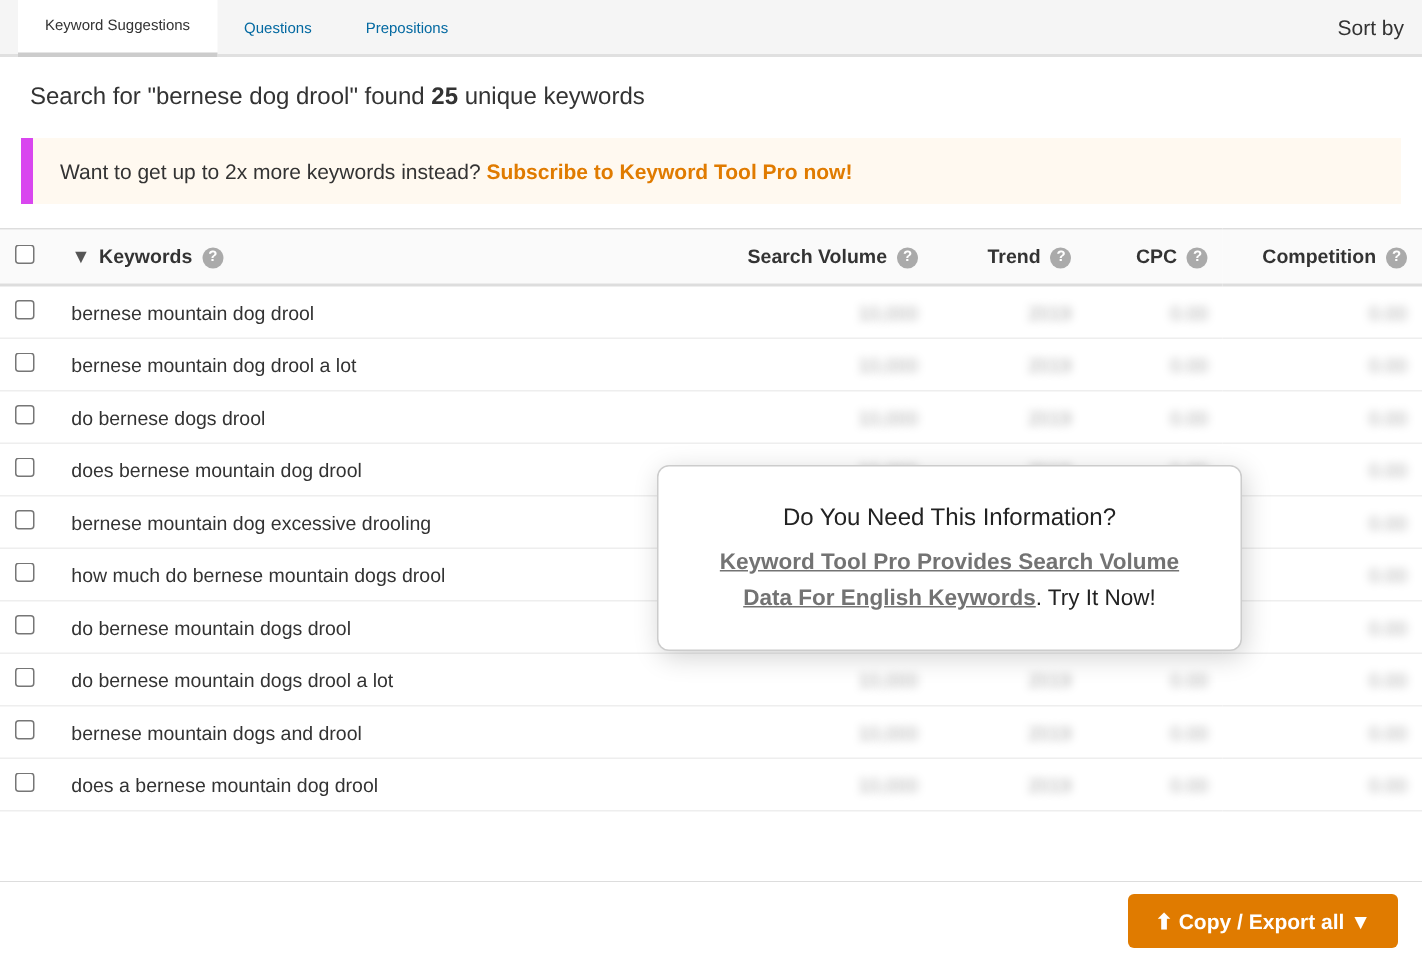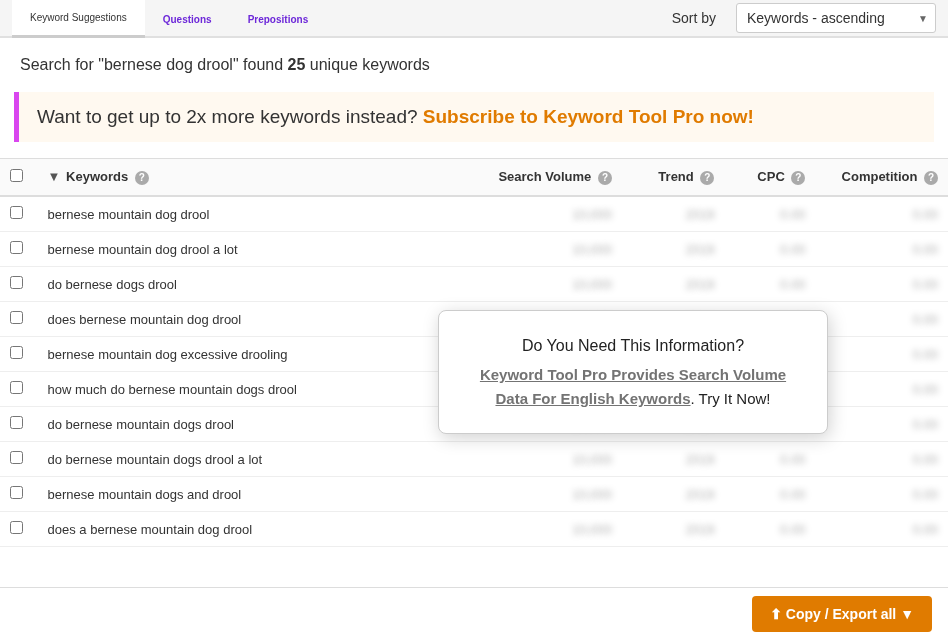--- a/index.html
+++ b/index.html
@@ -21,21 +21,21 @@
       color: #555;
       border-bottom: 3px solid transparent;
       margin-bottom: -2px;
       text-align: right;
     }
     .tab.active {
       color: #333;
       border-bottom: 3px solid #ccc;
       background: #fff;
     }
-    .tab.orange { color: #6d28d9; font-weight: bold; border-bottom: none; }
+    .tab.orange { color: #0369a1; font-weight: normal; border-bottom: none; }
     .sort-by-area {
       margin-left: auto;
       display: flex;
       align-items: center;
       gap: 20px;
     }
     .sort-label { font-size: 14px; color: #333; }
     .sort-select {
       border: 1px solid #ccc;
       border-radius: 3px;
@@ -67,22 +67,22 @@
       font-size: 16px;
       color: #333;
     }
     .result-summary .count { font-weight: bold; color: #333; }
 
     
     .promo-banner {
       margin: 8px 14px 16px;
       padding: 14px 18px;
       background: #fff9f0;
-      border-left: 5px solid #d946ef;
-      font-size: 19px;
+      border-left: 8px solid #d946ef;
+      font-size: 14px;
       color: #333;
     }
     .promo-link { color: #e07b00; font-weight: bold; text-decoration: none; }
 
     
     .keyword-table {
       width: 100%;
       border-collapse: collapse;
       font-size: 13px;
     }
@@ -203,28 +203,20 @@
       <span>Keyword Suggestions</span>
     </div>
     <div class="tab orange">
       <span>Questions</span>
     </div>
     <div class="tab orange">
       <span>Prepositions</span>
     </div>
     <div class="sort-by-area">
       <span class="sort-label">Sort by</span>
-      <div class="sort-select-wrapper">
-        <select class="sort-select">
-          <option>Keywords - ascending</option>
-          <option>Keywords - descending</option>
-          <option>Search Volume - ascending</option>
-          <option>Search Volume - descending</option>
-        </select>
-      </div>
     </div>
   </div>
 
   <div class="result-summary">
     <span>Search for "bernese dog drool" found </span><span class="count">25</span><span> unique keywords</span>
   </div>
 
   <div class="promo-banner">
     <span>Want to get up to 2x more keywords instead? </span><a class="promo-link" href="#"><span>Subscribe to Keyword Tool Pro now!</span></a>
   </div>

